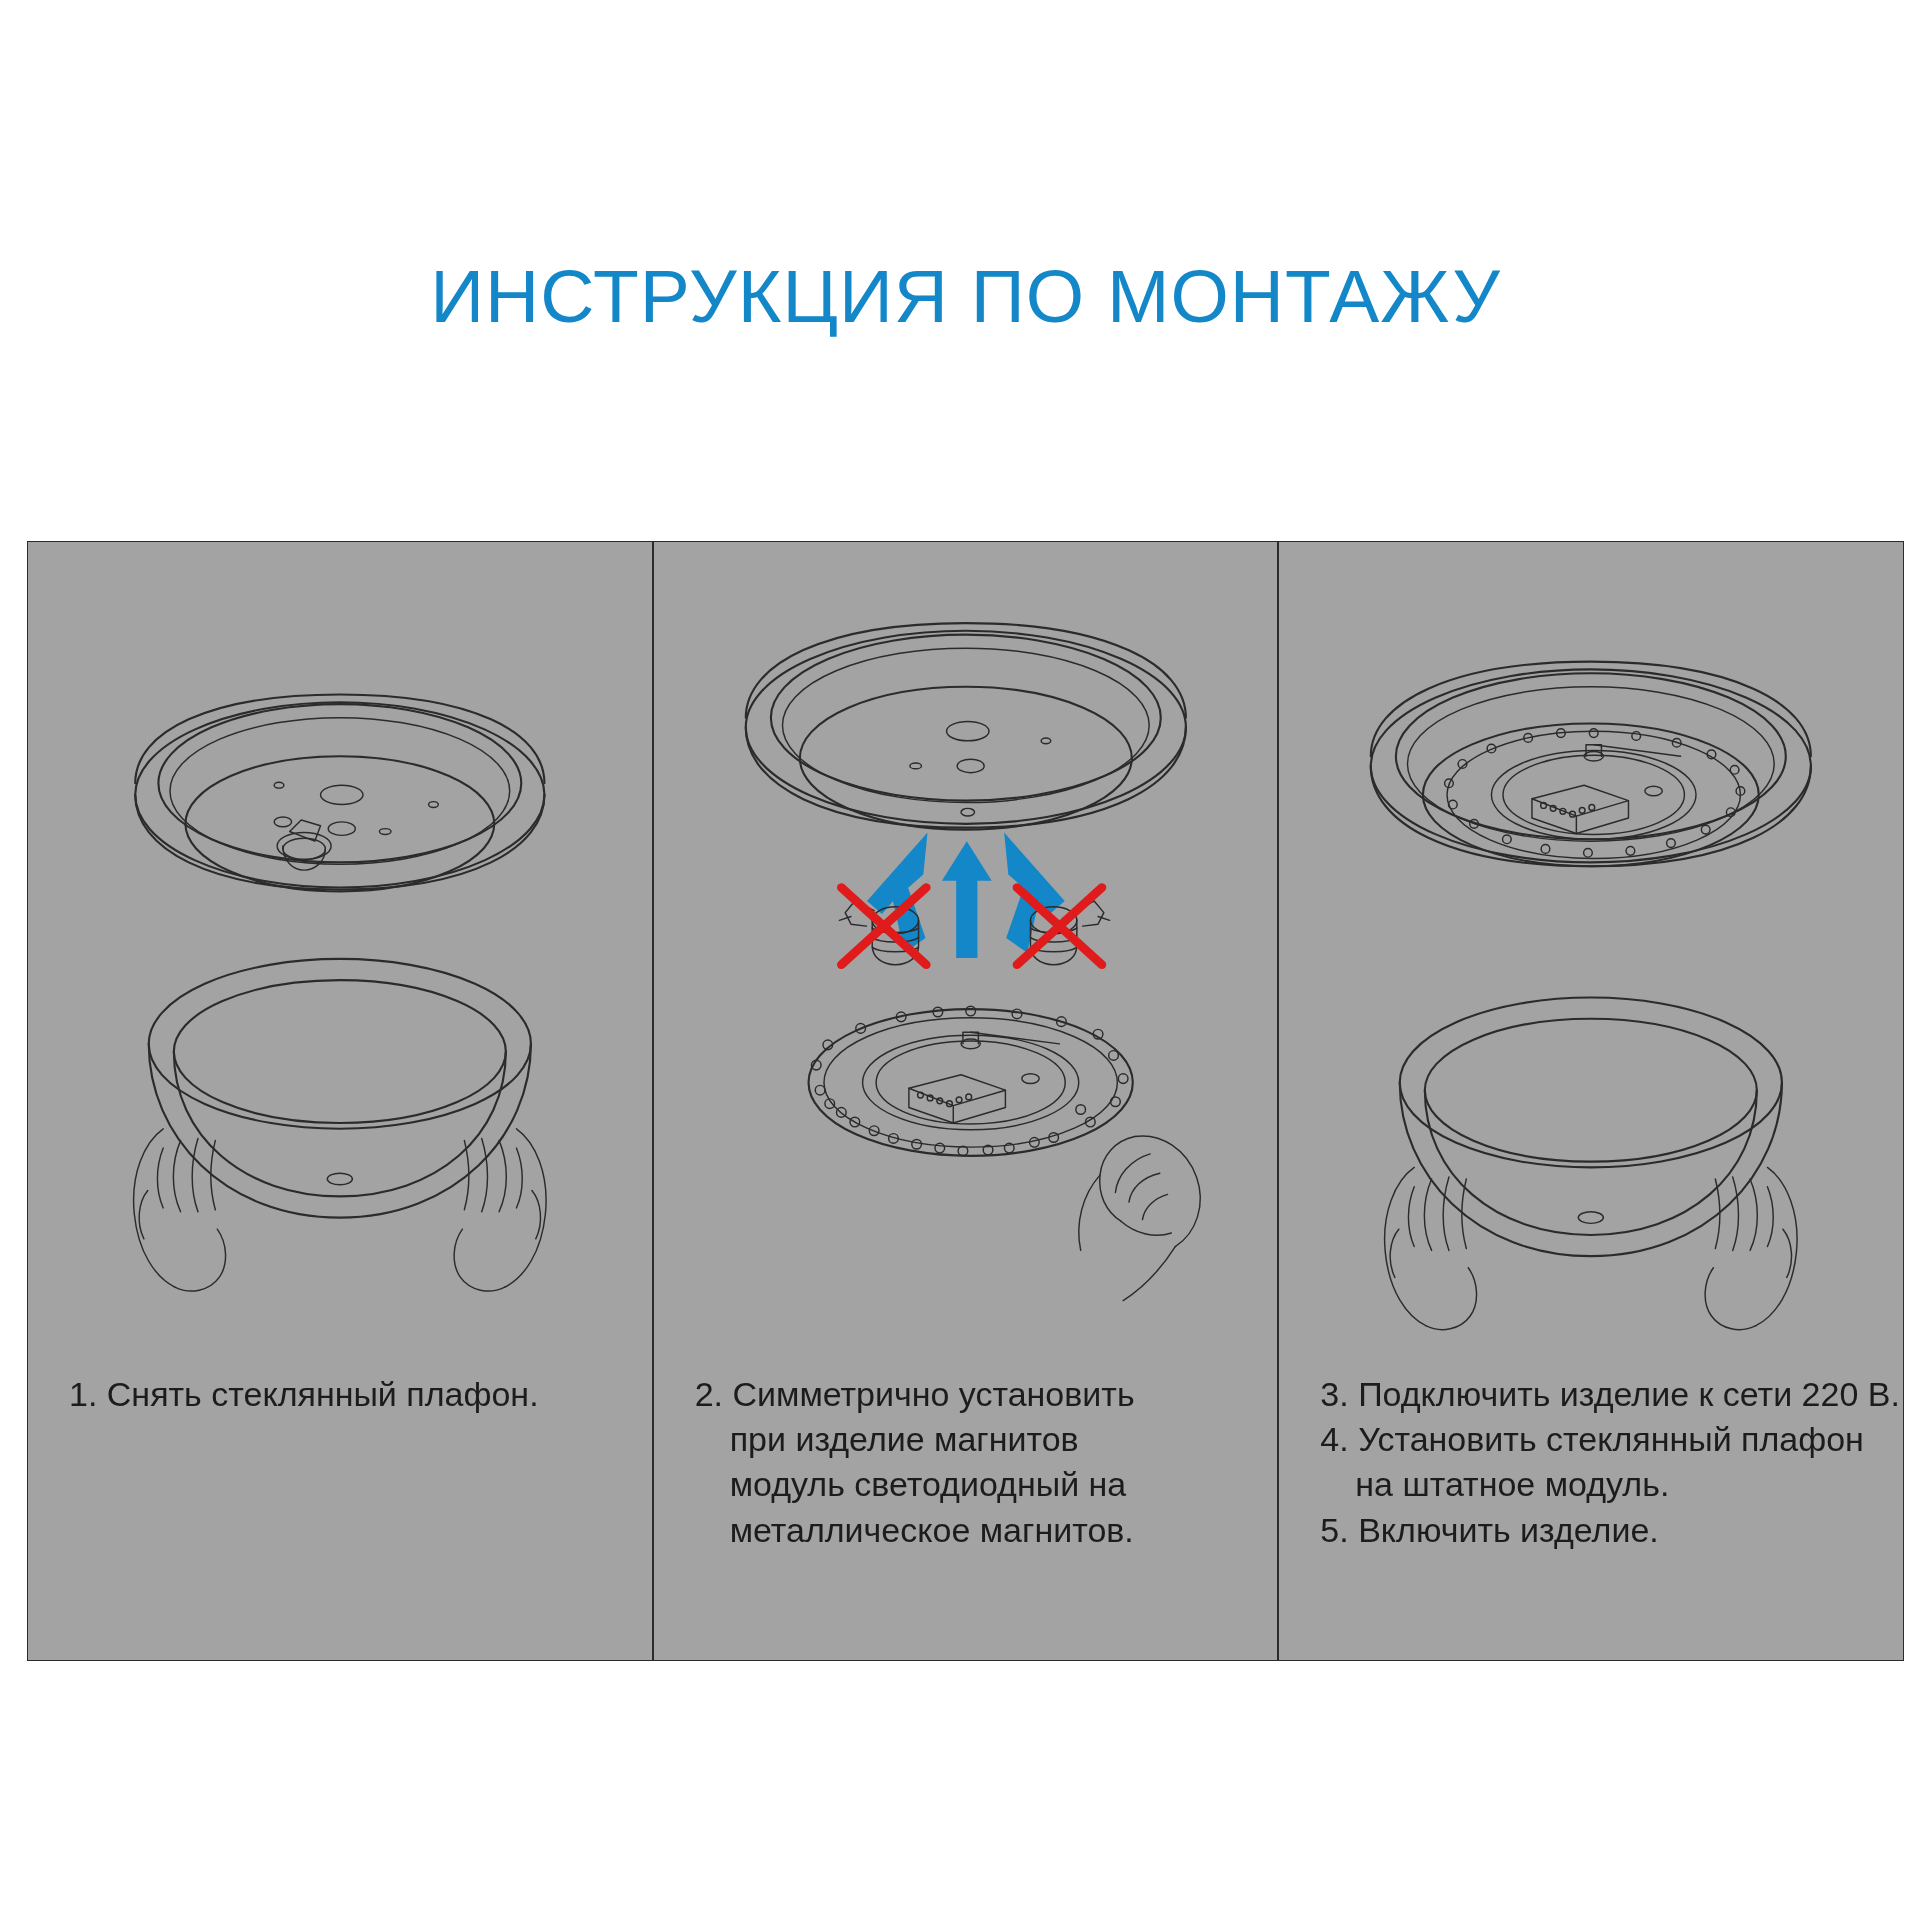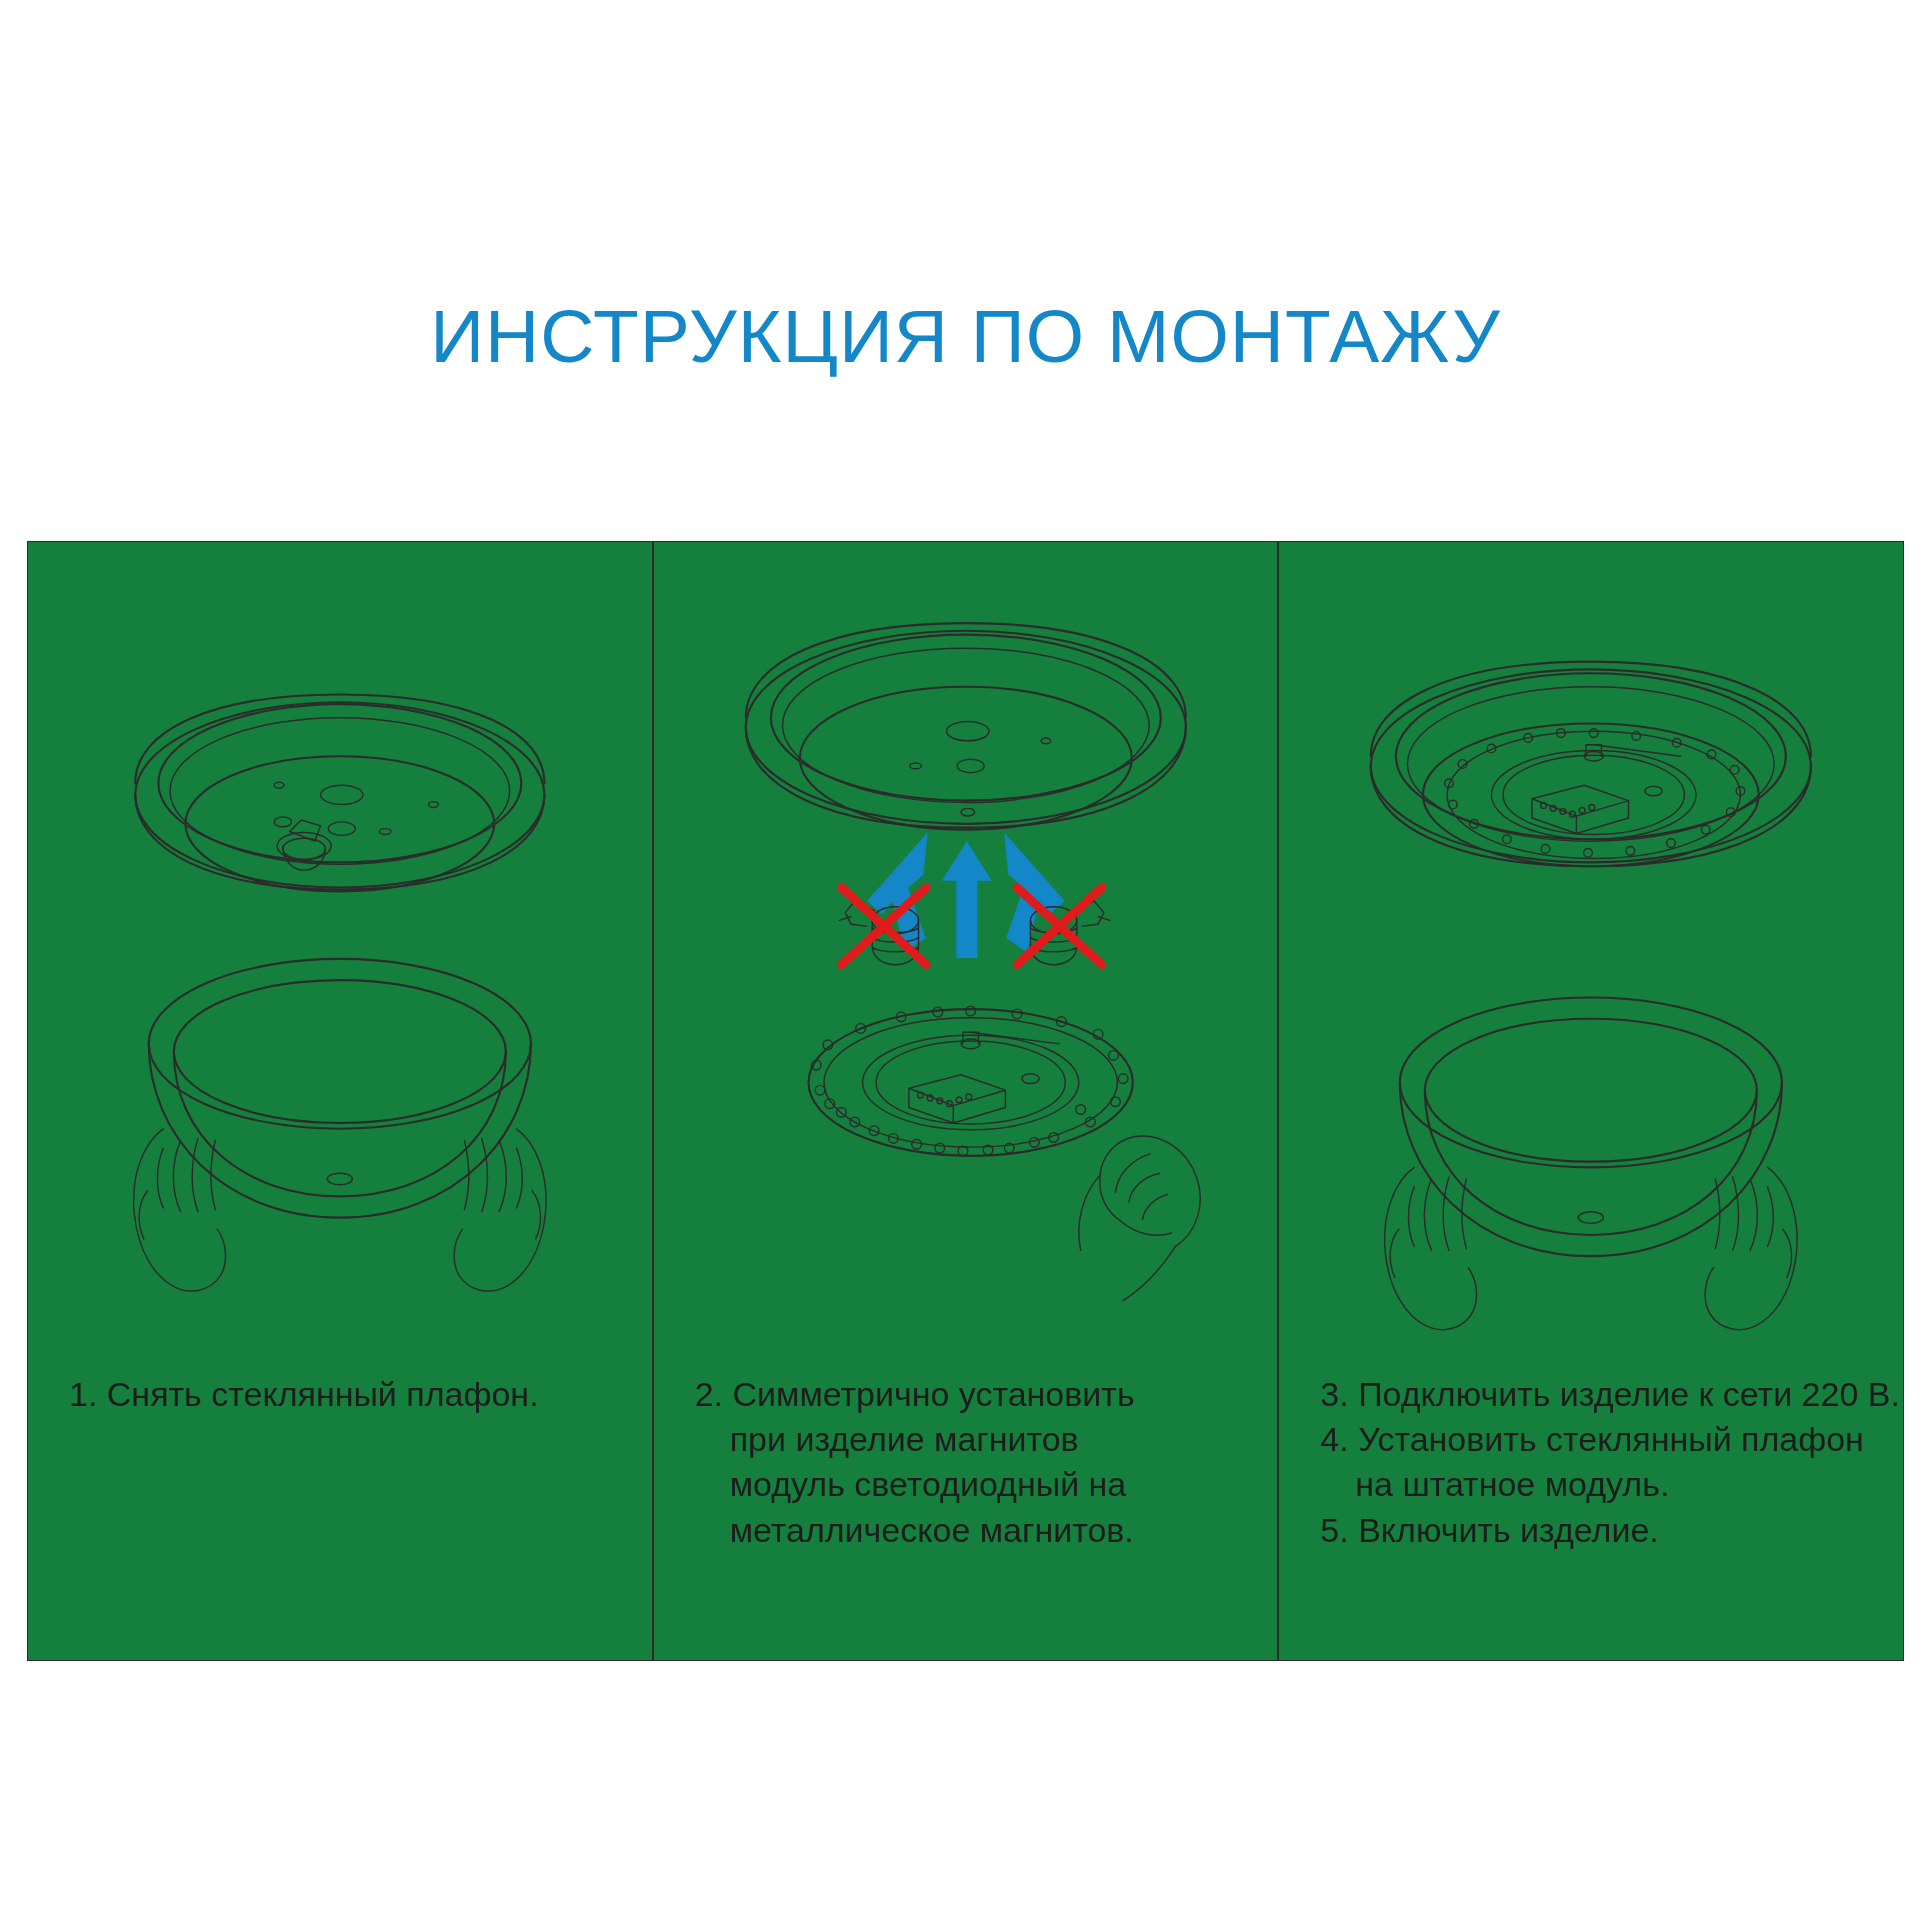--- a/index.html
+++ b/index.html
@@ -24,35 +24,34 @@
     position: absolute;
     top: 253px;
     left: 0;
     width: 1931px;
     text-align: center;
     font-size: 75px;
     font-weight: 400;
     letter-spacing: 1px;
     color: #1387c8;
     white-space: nowrap;
-    margin-top: 40px;
   }
   .panels {
     position: absolute;
     top: 541px;
     left: 27px;
     width: 1877px;
     display: flex;
     justify-content: space-between;
   }
   .panel {
     width: 638px;
     height: 1120px;
     border: 1.9px solid #2b2b2b;
-    background: #15803d;
+    background: #a3a3a3;
     position: relative;
     box-sizing: border-box;
   }
   .panel-figure {
     position: absolute;
     top: 0;
     left: 0;
     width: 100%;
     height: 830px;
   }

